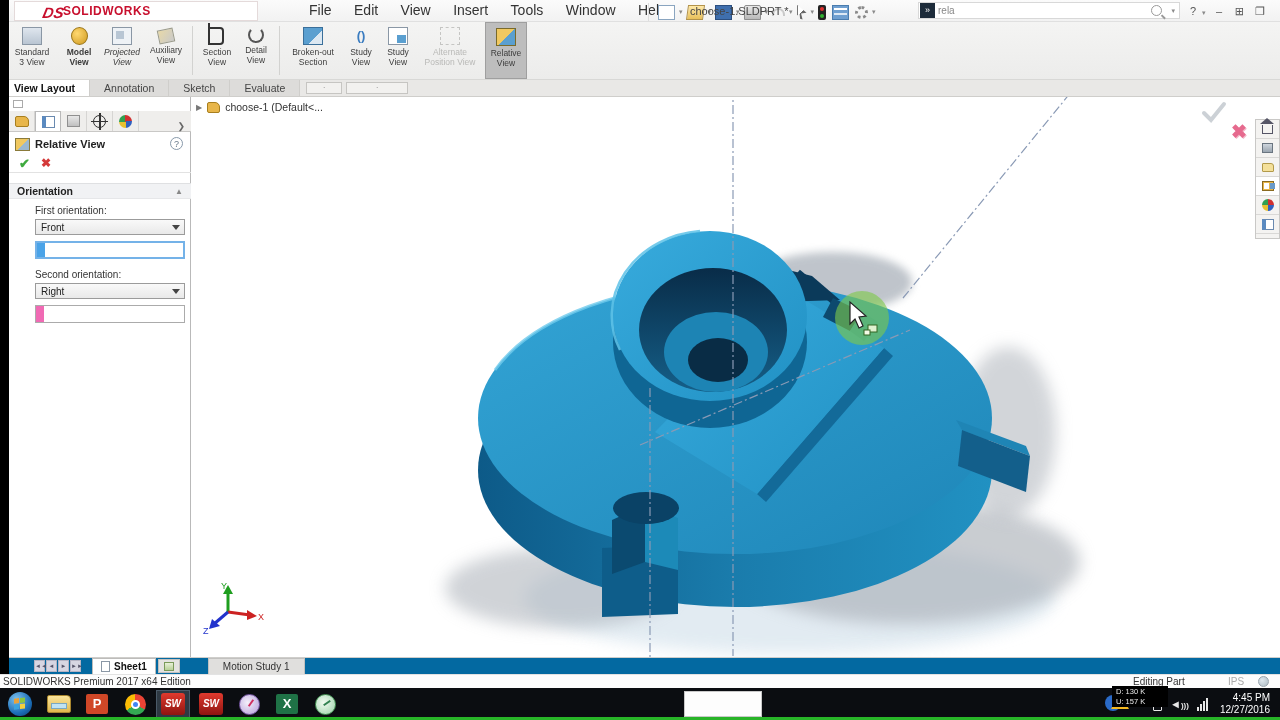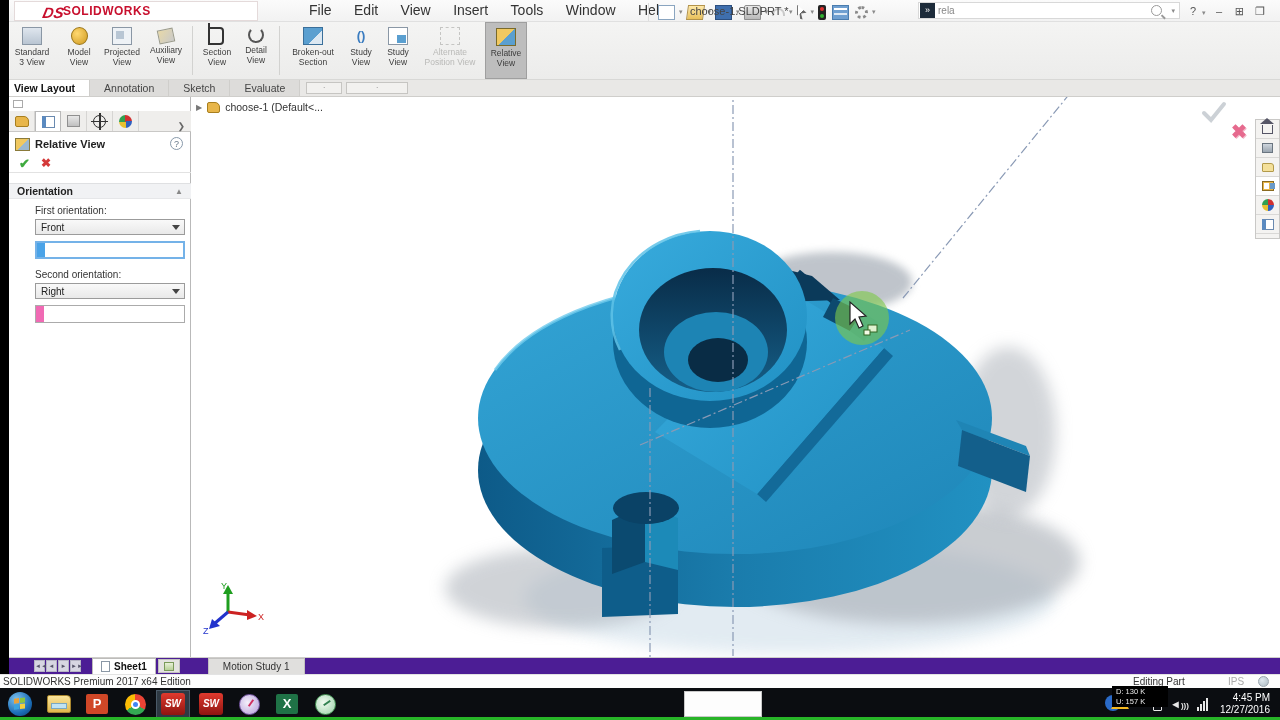--- a/index.html
+++ b/index.html
@@ -72,21 +72,21 @@
   #ft-part-icon { width:13px; height:11px; background:#e8b64a; border:1px solid #a87f1e; border-radius:2px 5px 2px 2px; margin-right:5px; }
   #ft-label { font-size:10.5px; color:#333; }
   #hud { left:620px; top:82px; z-index:20; }
   #confirm-check { left:1200px; top:100px; z-index:20; }
   #confirm-x { left:1231px; top:120px; z-index:20; font-size:19px; font-weight:bold; color:#e66a8e; text-shadow:1px 1px 0 #f3b9c9; }
   #taskpane { left:1255px; top:119px; width:25px; height:120px; background:#f4f3f1; border:1px solid #c9c8c6; z-index:20; }
   .tp-btn { width:23px; height:19px; border-bottom:1px solid #d9d8d6; display:flex; align-items:center; justify-content:center; }
   .tp-btn.active { background:#fff; }
 
   
-  #bottabs { left:0; top:657px; width:1280px; height:17px; background:#4c1d95; border-top:1px solid #cfcecb; z-index:40; display:flex; align-items:stretch; }
+  #bottabs { left:0; top:657px; width:1280px; height:17px; background:#0369a1; border-top:1px solid #cfcecb; z-index:40; display:flex; align-items:stretch; }
   .nav-cluster { display:flex; align-items:center; margin-left:34px; }
   .nav-b { width:11px; height:12px; background:#d7d6e2; border:1px solid #b5b4c4; color:#55546a; font-size:6px; text-align:center; line-height:11px; margin-right:1px; }
   #sheet-tab { display:flex; align-items:center; background:#fff; border:1px solid #bdbcba; border-bottom:none; padding:0 8px; margin-left:10px; font-size:10px; font-weight:bold; color:#111; }
   #sheet-add { width:22px; height:14px; background:#e4e3e1; border:1px solid #c2c1bf; margin:1px 0 0 2px; display:flex; align-items:center; justify-content:center; }
   #motion-tab { background:#e0dfdd; border:1px solid #c2c1bf; border-bottom:none; padding:0 14px; margin-left:28px; font-size:10px; color:#333; line-height:15px; }
   #statusbar { left:0; top:674px; width:1280px; height:14px; background:#fdfdfd; border-top:1px solid #e2e2e2; z-index:40; font-size:10px; color:#333; }
   #status-left { position:absolute; left:3px; top:1px; }
   #status-edit { position:absolute; left:1133px; top:1px; }
   #status-units { position:absolute; left:1228px; top:1px; color:#aaa; }
   #status-globe { position:absolute; left:1258px; top:1px; width:11px; height:11px; border-radius:50%; border:1px solid #9aa5ad; background:radial-gradient(circle at 35% 35%, #dfe8ee, #aebbc4); }
@@ -249,25 +249,25 @@
       <span class="winbtn">❐</span>
       <span class="winbtn">✕</span>
     </div>
   </div>
 
   <div id="cmdbar" class="abs">
     <div class="cm-btn" style="width:50px;">
       <span class="cm-ico" style="background:linear-gradient(#dfe6ee,#b9c5d2);border:1px solid #8a97a5;"></span>
       <span class="cm-lbl"><span>Standard</span><br><span>3 View</span></span>
     </div>
-    <div class="cm-btn" style="width:40px;">
+    <div class="cm-btn" style="width:40px;font-weight:bold;">
       <span class="cm-ico" style="background:radial-gradient(circle at 35% 35%,#ffd870,#cf9a20);border-radius:50%;width:17px;border:1px solid #9a7518;"></span>
       <span class="cm-lbl"><span>Model</span><br><span>View</span></span>
     </div>
-    <div class="cm-btn" style="width:42px;">
+    <div class="cm-btn" style="width:42px;font-style:italic;">
       <span class="cm-ico" style="background:#eef2f6;border:1px solid #8a97a5;">
           <i style="position:absolute;left:3px;top:3px;width:8px;height:8px;background:#b8c6d4;display:block;"></i>
         </span>
       <span class="cm-lbl"><span>Projected</span><br><span>View</span></span>
     </div>
     <div class="cm-btn" style="width:42px;">
       <span class="cm-ico" style="background:linear-gradient(135deg,#e8d9a8,#c9c9c9);border:1px solid #9a9a8a;transform:rotate(-12deg);width:16px;height:14px;margin-top:2px;"></span>
       <span class="cm-lbl"><span>Auxiliary</span><br><span>View</span></span>
     </div>
     <div class="cm-sep"></div>

